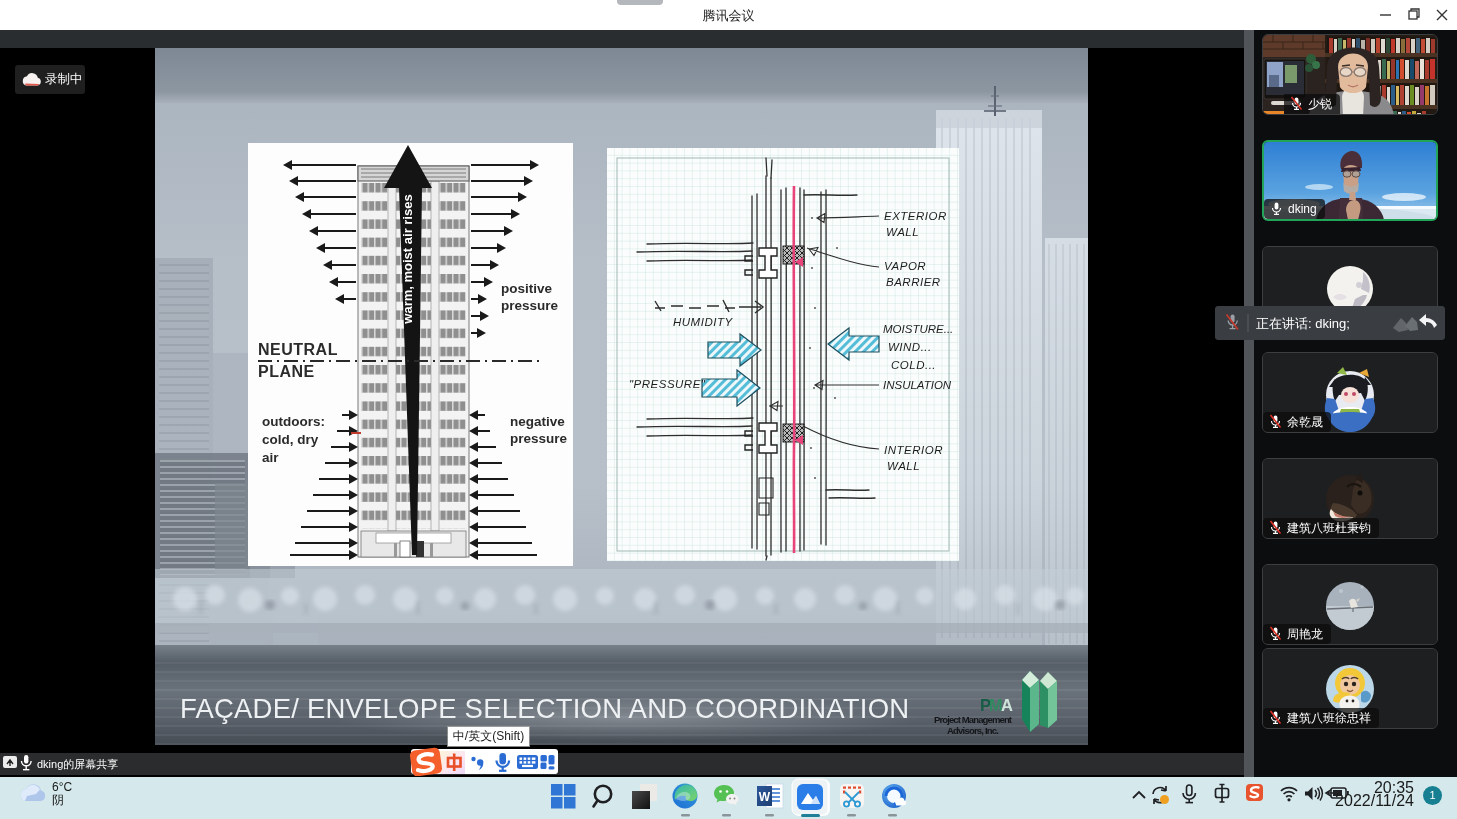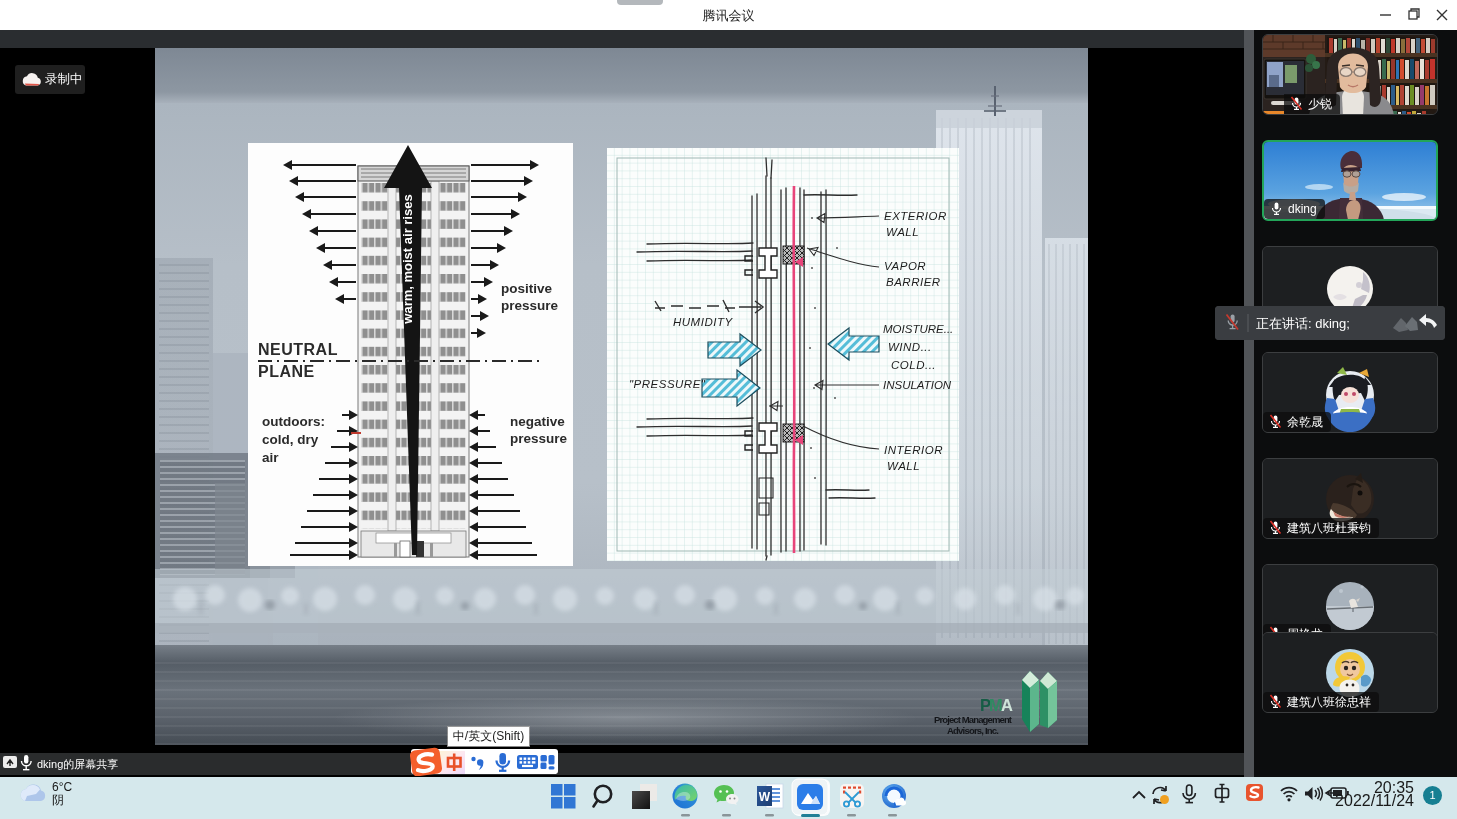--- a/index.html
+++ b/index.html
@@ -362,20 +362,21 @@
           <circle cx="208" cy="160" r="1"></circle>
           <circle cx="203" cy="200" r="1"></circle>
         <circle cx="207" cy="240" r="1"></circle>
           <circle cx="204" cy="300" r="1"></circle>
           <circle cx="208" cy="330" r="1"></circle>
         <circle cx="205" cy="70" r="1"></circle>
           <circle cx="230" cy="100" r="1"></circle>
           <circle cx="228" cy="250" r="1"></circle>
       </g>
     </svg>
+    <div class="abs" id="facade">FAÇADE/ ENVELOPE SELECTION AND COORDINATION</div>
     <svg class="abs" style="left:775px; top:620px; z-index:2;" width="135" height="72" viewBox="0 0 135 72">
       <g font-family="Liberation Sans">
         <text x="50" y="43" font-size="16.5" font-weight="bold" fill="#175c46">P</text>
         <text x="59" y="43" font-size="16.5" font-weight="bold" fill="#2f8a62">M</text>
         <text x="71" y="43" font-size="16.5" font-weight="bold" fill="#cfe4da">A</text>
         <text x="4" y="55" font-size="9.5" font-weight="bold" fill="#14161a" textLength="78">Project Management</text>
         <text x="17" y="66" font-size="9.5" font-weight="bold" fill="#14161a" textLength="52">Advisors, Inc.</text>
       </g>
       <g transform="translate(8,0)">
         <polygon points="84,12 92,3 101,12 101,56 92,64 84,51" fill="#17835a"></polygon>
@@ -850,21 +851,21 @@
       <circle cx="99" cy="22" r="1.5" fill="#c8d0d8" opacity="0.6"></circle>
     </svg>
     <div class="namebar" style="left:0px; border-radius:4px;"><svg width="15" height="15" viewBox="0 0 15 15" style="position:absolute;left:5px;bottom:3px;">
         <rect x="5.6" y="1.5" width="3.8" height="7" rx="1.9" fill="#fff"></rect>
         <path d="M3.5,7 a4,4 0 0 0 8,0" stroke="#fff" stroke-width="1.2" fill="none"></path>
         <line x1="7.5" y1="11" x2="7.5" y2="13" stroke="#fff" stroke-width="1.2"></line>
         <line x1="5" y1="13.4" x2="10" y2="13.4" stroke="#fff" stroke-width="1.2"></line>
         <line x1="2.5" y1="1" x2="12.5" y2="13.5" stroke="#d93026" stroke-width="1.6"></line>
       </svg>周艳龙</div>
   </div>
-  <div class="tile" style="top:632px;" id="t7">
+  <div class="tile" style="top:648px;" id="t7">
     <svg width="174" height="95" viewBox="0 0 174 95">
       <rect width="174" height="95" fill="#1d1f21"></rect>
       <circle cx="87" cy="40" r="24" fill="#bcd8e8"></circle>
       <circle cx="87" cy="34" r="15" fill="#f2c838"></circle>
       <circle cx="87" cy="36" r="10" fill="#f0c8a0"></circle>
       <circle cx="83" cy="35" r="2.2" fill="#2a2420"></circle>
         <circle cx="91" cy="35" r="2.2" fill="#2a2420"></circle>
       <path d="M79,30 C81,28 85,28 86,30 M88,30 C89,28 93,28 95,30" stroke="#4a3a2a" stroke-width="1.6" fill="none"></path>
       <path d="M84,41 C86,43 88,43 90,41" stroke="#8a5a3a" stroke-width="1.2" fill="none"></path>
       <path d="M70,52 C70,44 80,42 87,44 C84,52 76,56 70,52 Z" fill="#f2c838"></path>

